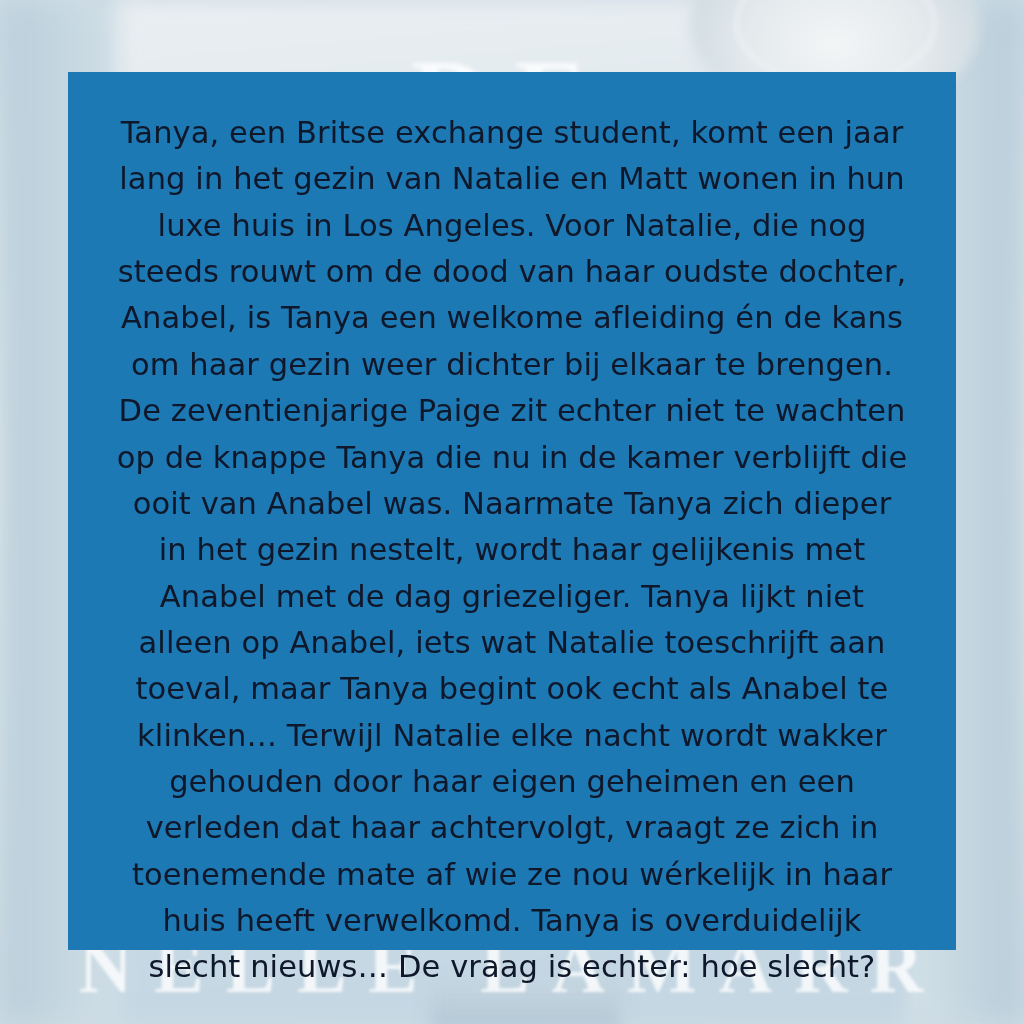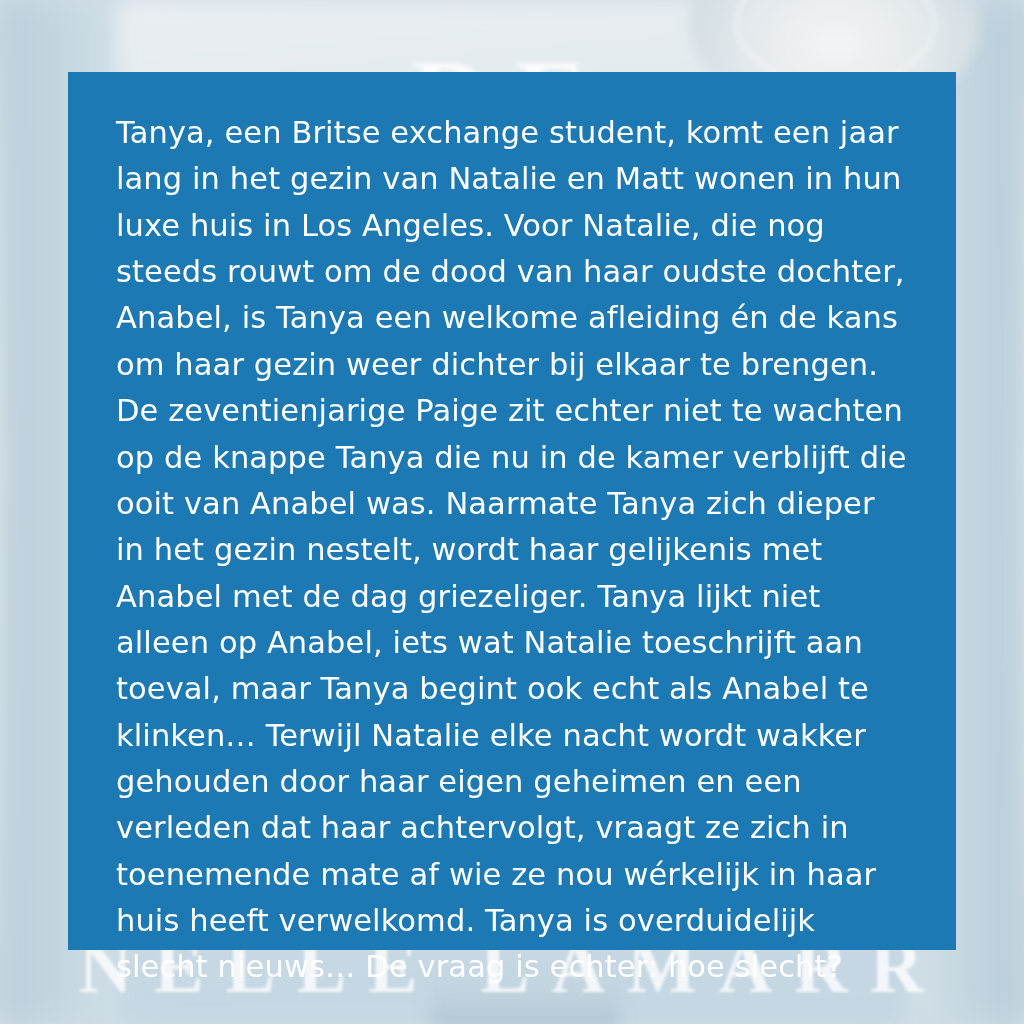--- a/index.html
+++ b/index.html
@@ -131,25 +131,25 @@
     height: 878px;
     background: #1d79b3;
     box-sizing: border-box;
     padding: 38px 48px 28px 48px;
     display: flex;
     align-items: flex-start;
     justify-content: center;
   }
   .synopsis {
     margin: 0;
-    color: #ffffff;
+    color: #0f172a;
     font-family: "DejaVu Sans", sans-serif;
     font-size: 30.5px;
     line-height: 1.52;
-    text-align: left;
+    text-align: center;
     letter-spacing: 0.1px;
     font-weight: 400;
   }
 </style>
 </head>
 <body>
 
 <div class="poster">
 
   <div class="bg-layer">

